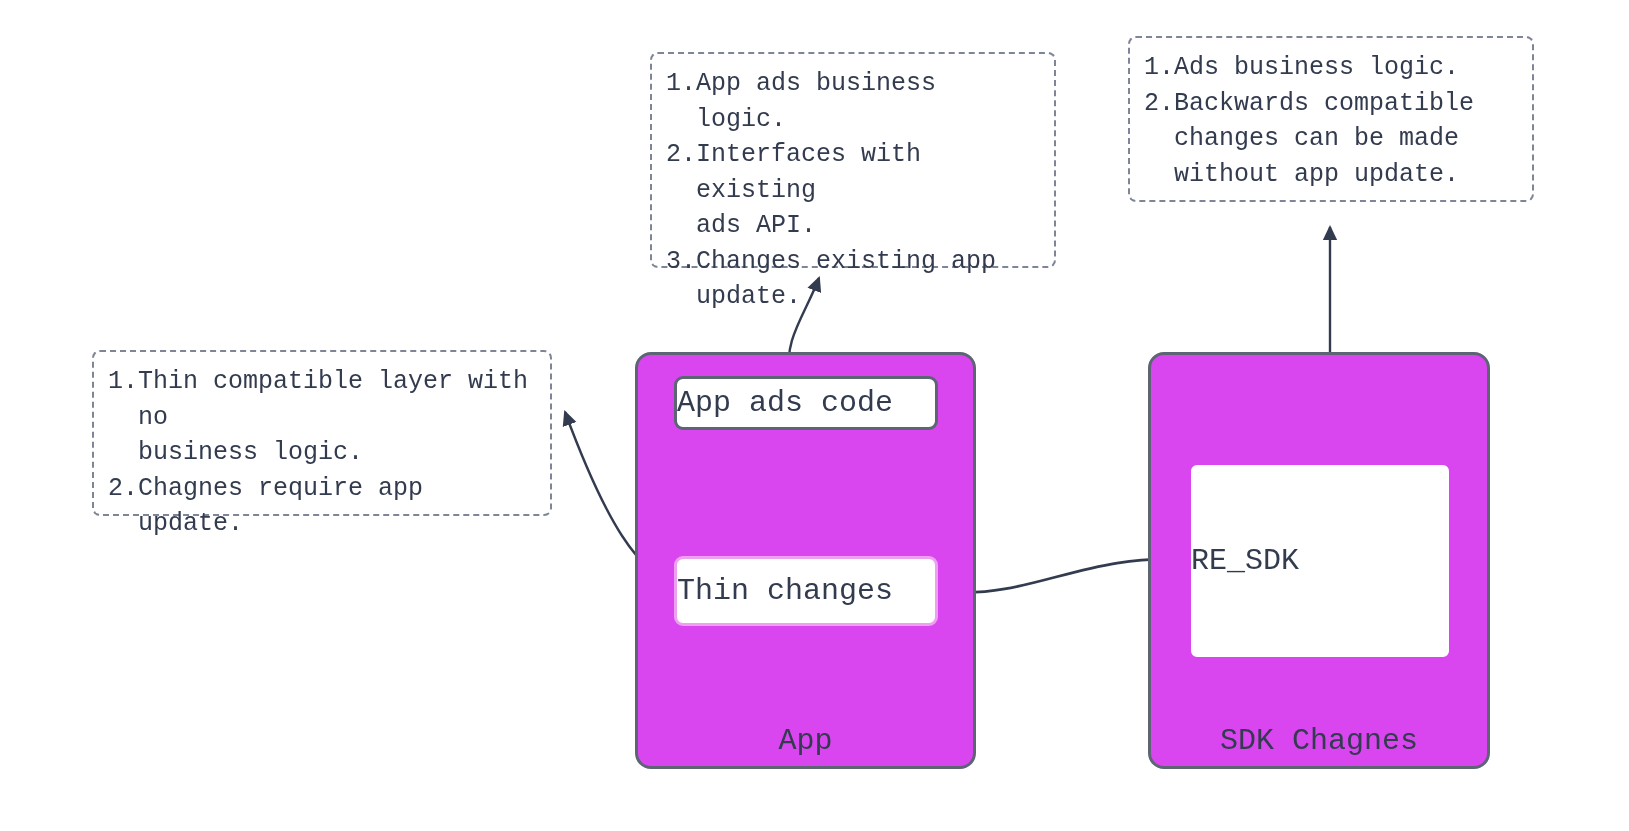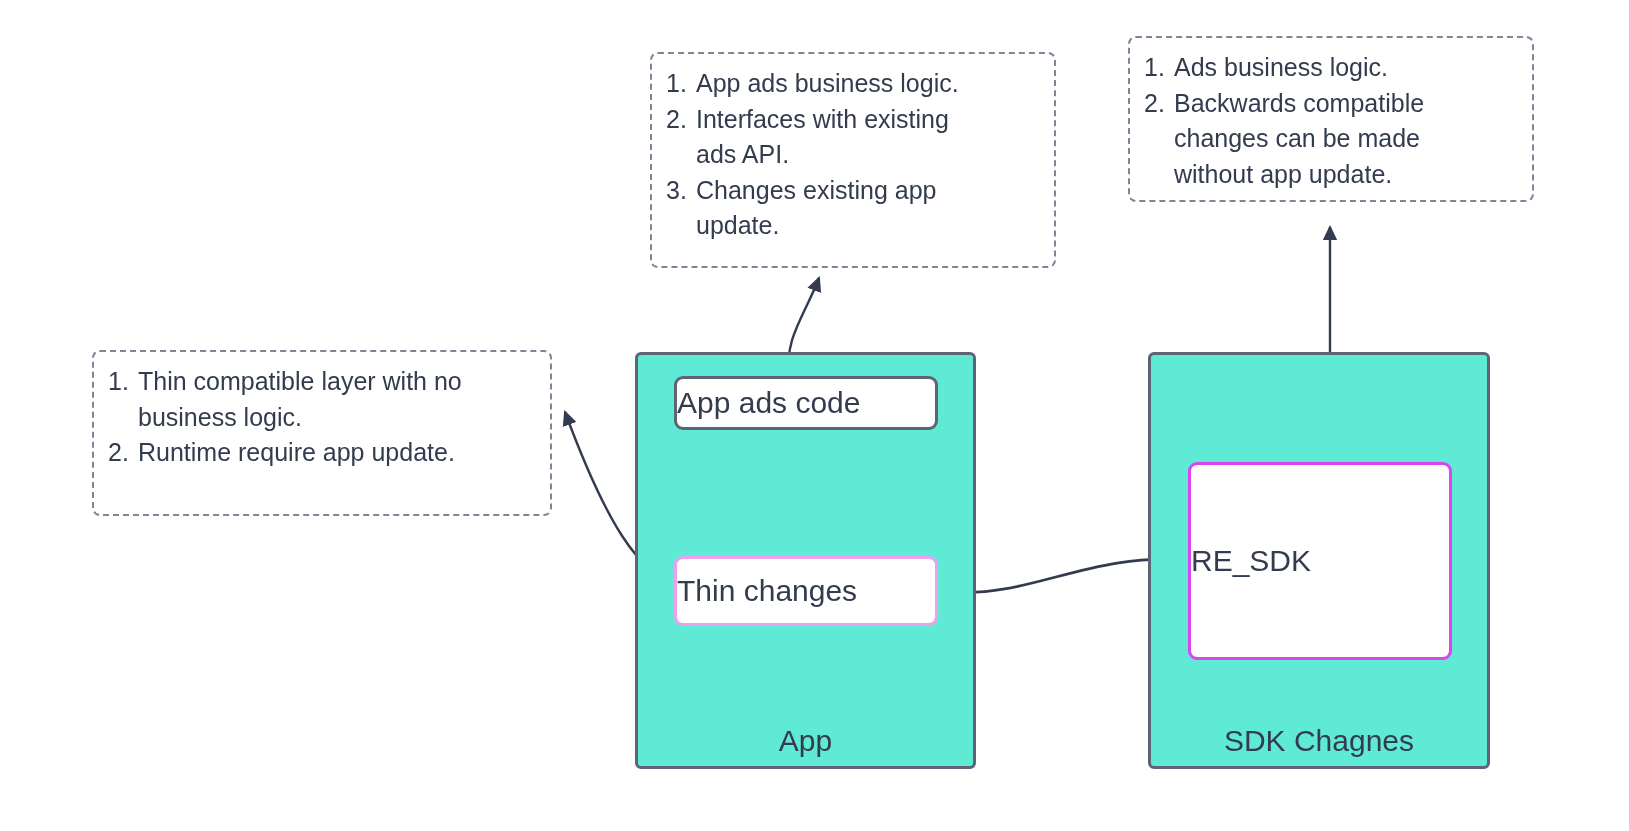--- a/index.html
+++ b/index.html
@@ -11,20 +11,21 @@
     font-family: "Liberation Sans", sans-serif;
     color: #333B4F;
     -webkit-font-smoothing: antialiased;
   }
   #stage {
     position: relative;
     width: 1629px;
     height: 831px;
     background: #ffffff;
     overflow: hidden;
+    font-family: Liberation Mono, monospace;
   }
 
   
   #connectors {
     position: absolute;
     left: 0;
     top: 0;
     width: 1629px;
     height: 831px;
     pointer-events: none;
@@ -65,22 +66,22 @@
 
   #callout-app-ads  { left: 650px; top: 52px;  width: 406px; height: 216px; }
   #callout-sdk      { left: 1128px; top: 36px; width: 406px; height: 166px; }
   #callout-wrapper  { left: 92px;  top: 350px; width: 460px; height: 166px; }
 
   
   .container-box {
     position: absolute;
     box-sizing: border-box;
     border: 3px solid #5d6575;
-    border-radius: 6px;
-    background: #5eead4;
+    border-radius: 16px;
+    background: #d946ef;
   }
   .container-label {
     position: absolute;
     left: 0;
     right: 0;
     bottom: 8px;
     text-align: center;
     font-size: 30px;
     color: #333B4F;
   }
@@ -153,21 +154,21 @@
       <li>Backwards compatible
 changes can be made
 without app update.</li>
     </ol>
   </div>
 
   <div class="callout" id="callout-wrapper">
     <ol>
       <li>Thin compatible layer with no
 business logic.</li>
-      <li>Runtime require app update.</li>
+      <li>Chagnes require app update.</li>
     </ol>
   </div>
 
   <div class="container-box" id="box-app">
     <div class="container-label">App</div>
   </div>
 
   <div class="container-box" id="box-sdk-runtime">
     <div class="container-label">SDK Chagnes</div>
   </div>

